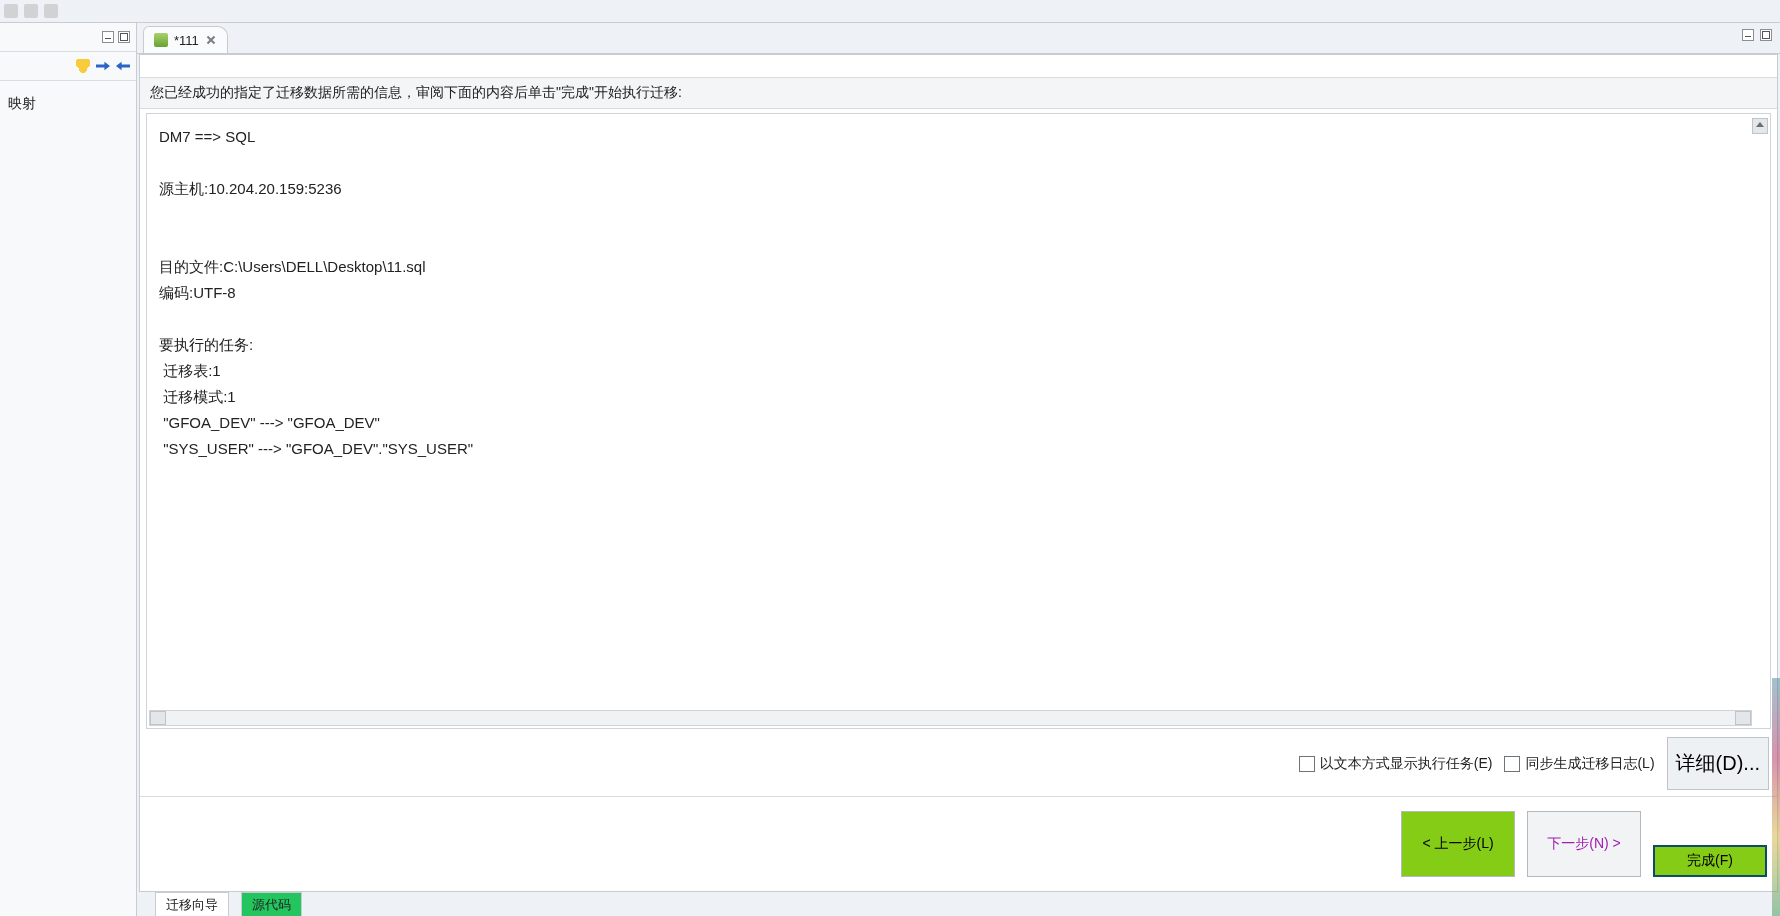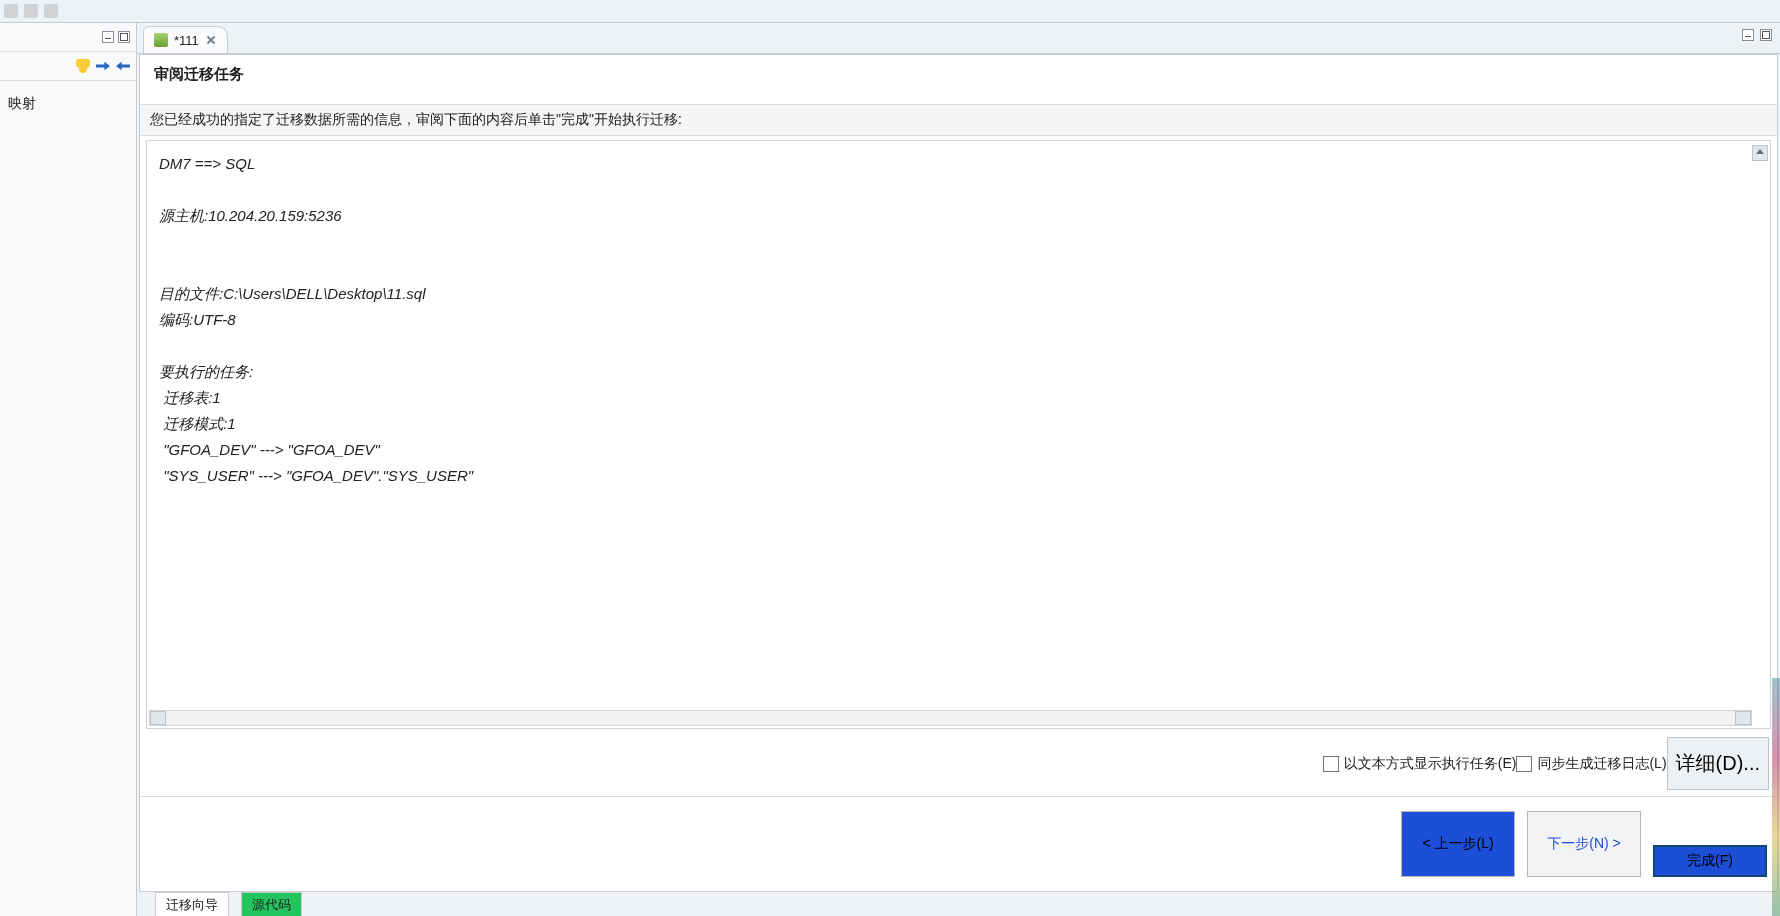--- a/index.html
+++ b/index.html
@@ -157,35 +157,35 @@
     overflow:hidden;
   }
   .review-text{
     position:absolute;
     inset:0 18px 18px 0;
     padding:10px 12px;
     font-size:15px;
     line-height:26px;
     white-space:pre;
     overflow:auto;
-    font-style:italic;
   }
   .vscrollbtn{ position:absolute; right:2px; top:4px; width:14px;height:14px; background:#e4e7ea;border:1px solid #bfc4c8;}
   .vscrollbtn::after{content:"";display:block;width:0;height:0;border-left:4px solid transparent;border-right:4px solid transparent;border-bottom:5px solid #6a6f74;margin:3px auto;}
   .hscroll{
     position:absolute; left:2px; right:18px; bottom:2px; height:14px;
     background:#f0f2f4; border:1px solid #d0d4d8;
     display:flex; justify-content:space-between;
   }
   .hscroll .arr{ width:14px;height:12px;background:#e4e7ea;border:1px solid #bfc4c8;}
 
   .options-row{
     display:flex;
     justify-content:flex-end;
     align-items:center;
+    gap:12px;
     padding:6px 8px;
   }
   .chk{ display:flex; align-items:center; gap:5px; font-size:14px;}
   .chk-box{ width:14px; height:14px; border:1px solid #6f7479; background:#fff;}
   .detail-btn{
     border:1px solid #bfc4c8; background:#eef1f3; padding:12px 8px; font-size:20px;
   }
 
   .nav-row{
     border-top:1px solid #d9dde1;
@@ -193,23 +193,23 @@
     display:flex;
     justify-content:flex-end;
     gap:12px;
   }
   .nav-btn{
     min-width:114px;
     padding:5px 10px;
     text-align:center;
     font-size:14px;
     border:1px solid #b4b9be;
-    background:#1d4ed8;
-  }
-  .nav-btn.disabled{ color:#1d4ed8; background:#f1f3f5;}
+    background:#84cc16;
+  }
+  .nav-btn.disabled{ color:#a21caf; background:#f1f3f5;}
   .nav-btn.primary{ border:2px solid #0c4a6e;margin-top:34px;}
 
   .bottom-tabs{
     display:flex;
     gap:12px;
     padding: 0 4px 0 18px;
   }
   .btab{
     padding:3px 10px;
     border:1px solid #c8ccd0;
@@ -266,21 +266,20 @@
       </div>
       <div class="tabbar-ctrls">
         <span class="winbtn min"></span>
         <span class="winbtn max"></span>
       </div>
     </div>
 
     <div class="editor">
 
       <div class="wizard-header">
-        <div class="wizard-title">审阅迁移任务</div>
       </div>
 
       <div class="wizard-hint">您已经成功的指定了迁移数据所需的信息，审阅下面的内容后单击"完成"开始执行迁移:</div>
 
       <div class="review-box">
         <div class="review-text" id="review-text">DM7 ==&gt; SQL
 
 源主机:10.204.20.159:5236
 
 

